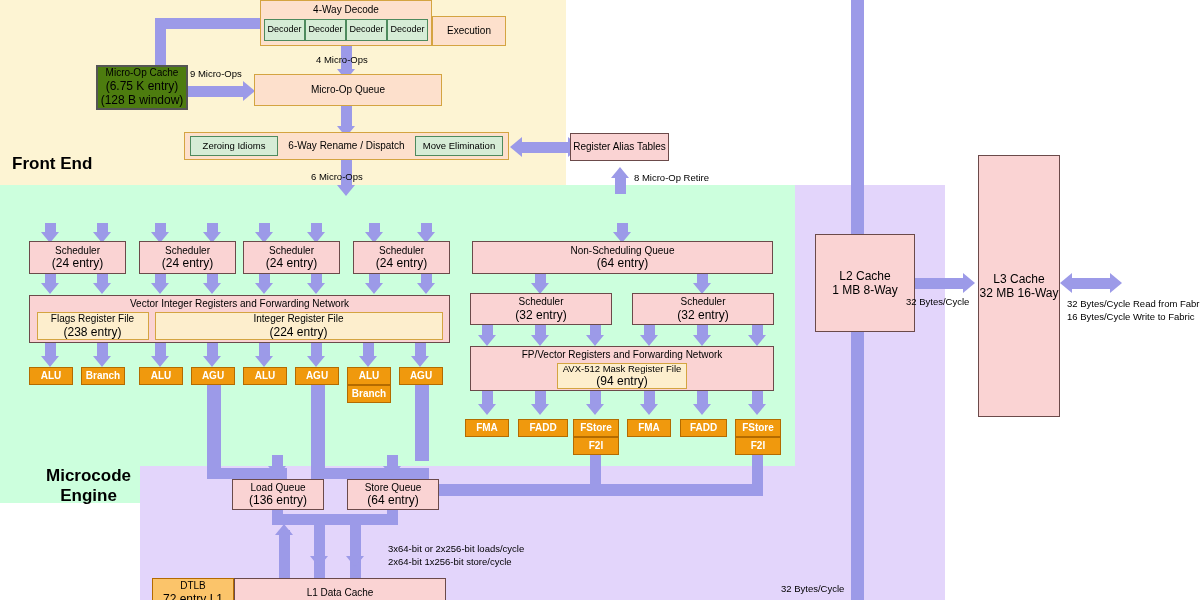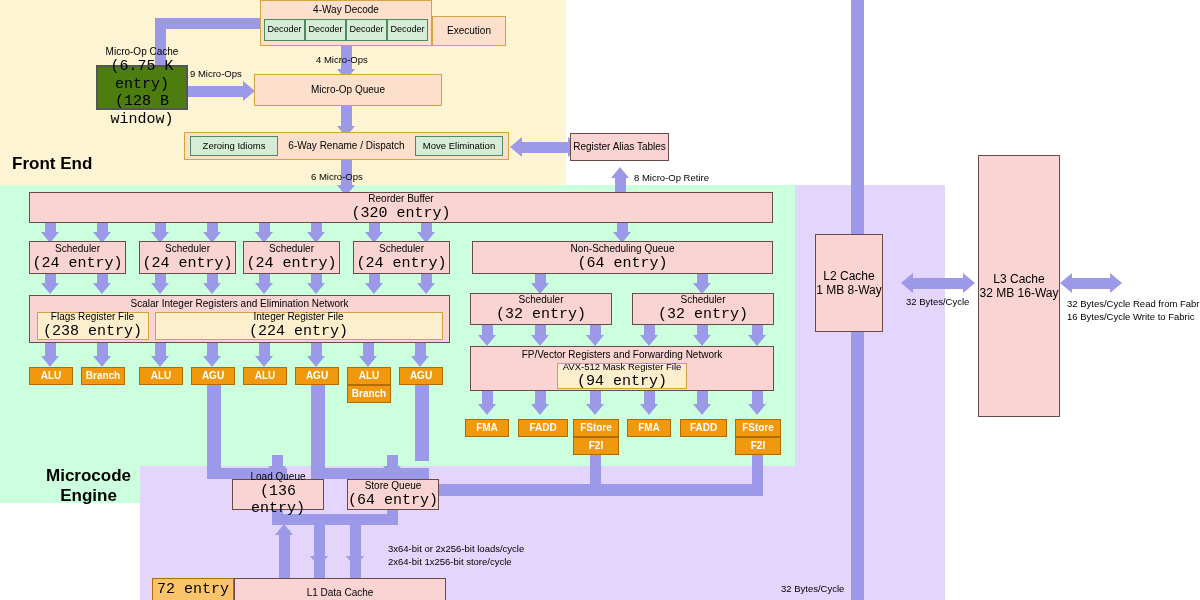--- a/index.html
+++ b/index.html
@@ -38,21 +38,21 @@
   .bx-pink{background:#fad3d3;border:1px solid #6b4a4a;}
   .bx-pink-d{background:#4d7c0f;border:2px solid #555;}
   .bx-peach{background:#fde0cc;border:1px solid #d4a441;}
   .bx-green{background:#d6ecd6;border:1px solid #4e8a5e;}
   .bx-cream{background:#fdeecd;border:1px solid #d4a441;}
   .bx-orange{background:#f0990d;border:1px solid #b36b00;color:#fff;
              font-weight:bold;font-size:10px;}
   .bx-amber{background:#fbc46a;border:1px solid #b36b00;}
 
   .ttl{font-size:10px;}
-  .sub{font-size:15px;font-family:Liberation Mono, monospace;}
+  .sub{font-size:12px;}
 
   .lbl{position:absolute;font-size:9.5px;z-index:5;white-space:nowrap;color:#000;}
   .lbl.l{text-align:left;}
 
   .unit-stack{position:absolute;z-index:4;display:flex;flex-direction:column;}
   .unit-stack .bx-orange{position:relative;width:100%;box-sizing:border-box;}
 </style>
 </head>
 <body>
 
@@ -135,24 +135,20 @@
 
   <div class="box bx-pink" style="left:570px;top:133px;width:99px;height:28px;">
     <span>Register Alias Tables</span>
   </div>
 
   <div class="lbl l" style="left:190px;top:68px;">9 Micro-Ops</div>
   <div class="lbl l" style="left:316px;top:54px;">4 Micro-Ops</div>
   <div class="lbl l" style="left:311px;top:171px;">6 Micro-Ops</div>
   <div class="lbl l" style="left:634px;top:172px;">8 Micro-Op Retire</div>
 
-  <div class="box bx-pink" style="left:29px;top:192px;width:744px;height:31px;">
-    <span>Reorder Buffer</span>
-    <span class="sub">(320 entry)</span>
-  </div>
 
   <div class="bus" style="left:45px;top:223px;width:11px;height:12px;"></div>
   <div class="arw arw-d" style="left:41px;top:232px;"></div>
   <div class="bus" style="left:97px;top:223px;width:11px;height:12px;"></div>
   <div class="arw arw-d" style="left:93px;top:232px;"></div>
   <div class="bus" style="left:155px;top:223px;width:11px;height:12px;"></div>
   <div class="arw arw-d" style="left:151px;top:232px;"></div>
   <div class="bus" style="left:207px;top:223px;width:11px;height:12px;"></div>
   <div class="arw arw-d" style="left:203px;top:232px;"></div>
   <div class="bus" style="left:259px;top:223px;width:11px;height:12px;"></div>
@@ -204,21 +200,21 @@
   <div class="arw arw-d" style="left:365px;top:283px;"></div>
   <div class="bus" style="left:421px;top:274px;width:11px;height:12px;"></div>
   <div class="arw arw-d" style="left:417px;top:283px;"></div>
 
   <div class="bus" style="left:535px;top:274px;width:11px;height:12px;"></div>
   <div class="arw arw-d" style="left:531px;top:283px;"></div>
   <div class="bus" style="left:697px;top:274px;width:11px;height:12px;"></div>
   <div class="arw arw-d" style="left:693px;top:283px;"></div>
 
   <div class="box bx-pink" style="left:29px;top:295px;width:421px;height:48px;justify-content:flex-start;padding-top:2px;">
-    <div class="ttl">Scalar Integer Registers and Elimination Network</div>
+    <div class="ttl">Vector Integer Registers and Forwarding Network</div>
     <div style="display:flex;gap:6px;margin-top:2px;">
       <div class="box bx-cream" style="position:relative;width:112px;height:28px;">
         <span>Flags Register File</span>
         <span class="sub">(238 entry)</span>
       </div>
       <div class="box bx-cream" style="position:relative;width:288px;height:28px;">
         <span>Integer Register File</span>
         <span class="sub">(224 entry)</span>
       </div>
     </div>
@@ -407,21 +403,21 @@
   <div class="box bx-amber" style="left:152px;top:578px;width:82px;height:30px;overflow:hidden;">
     <span>DTLB</span>
     <span class="sub">72 entry L1</span>
   </div>
   <div class="box bx-pink" style="left:234px;top:578px;width:212px;height:30px;overflow:hidden;">
     <span>L1 Data Cache</span>
   </div>
 
   <div class="bus" style="left:851px;top:0px;width:13px;height:600px;"></div>
 
-  <div class="box bx-pink" style="left:815px;top:234px;width:68px;height:98px;font-size:12px;">
+  <div class="box bx-pink" style="left:815px;top:234px;width:100px;height:98px;font-size:12px;">
     <span>L2 Cache</span>
     <span>1 MB 8-Way</span>
   </div>
 
   <div class="box bx-pink" style="left:978px;top:155px;width:82px;height:262px;font-size:12px;">
     <span>L3 Cache</span>
     <span>32 MB 16-Way</span>
   </div>
 
   <div class="bus" style="left:912px;top:278px;width:54px;height:11px;"></div>

